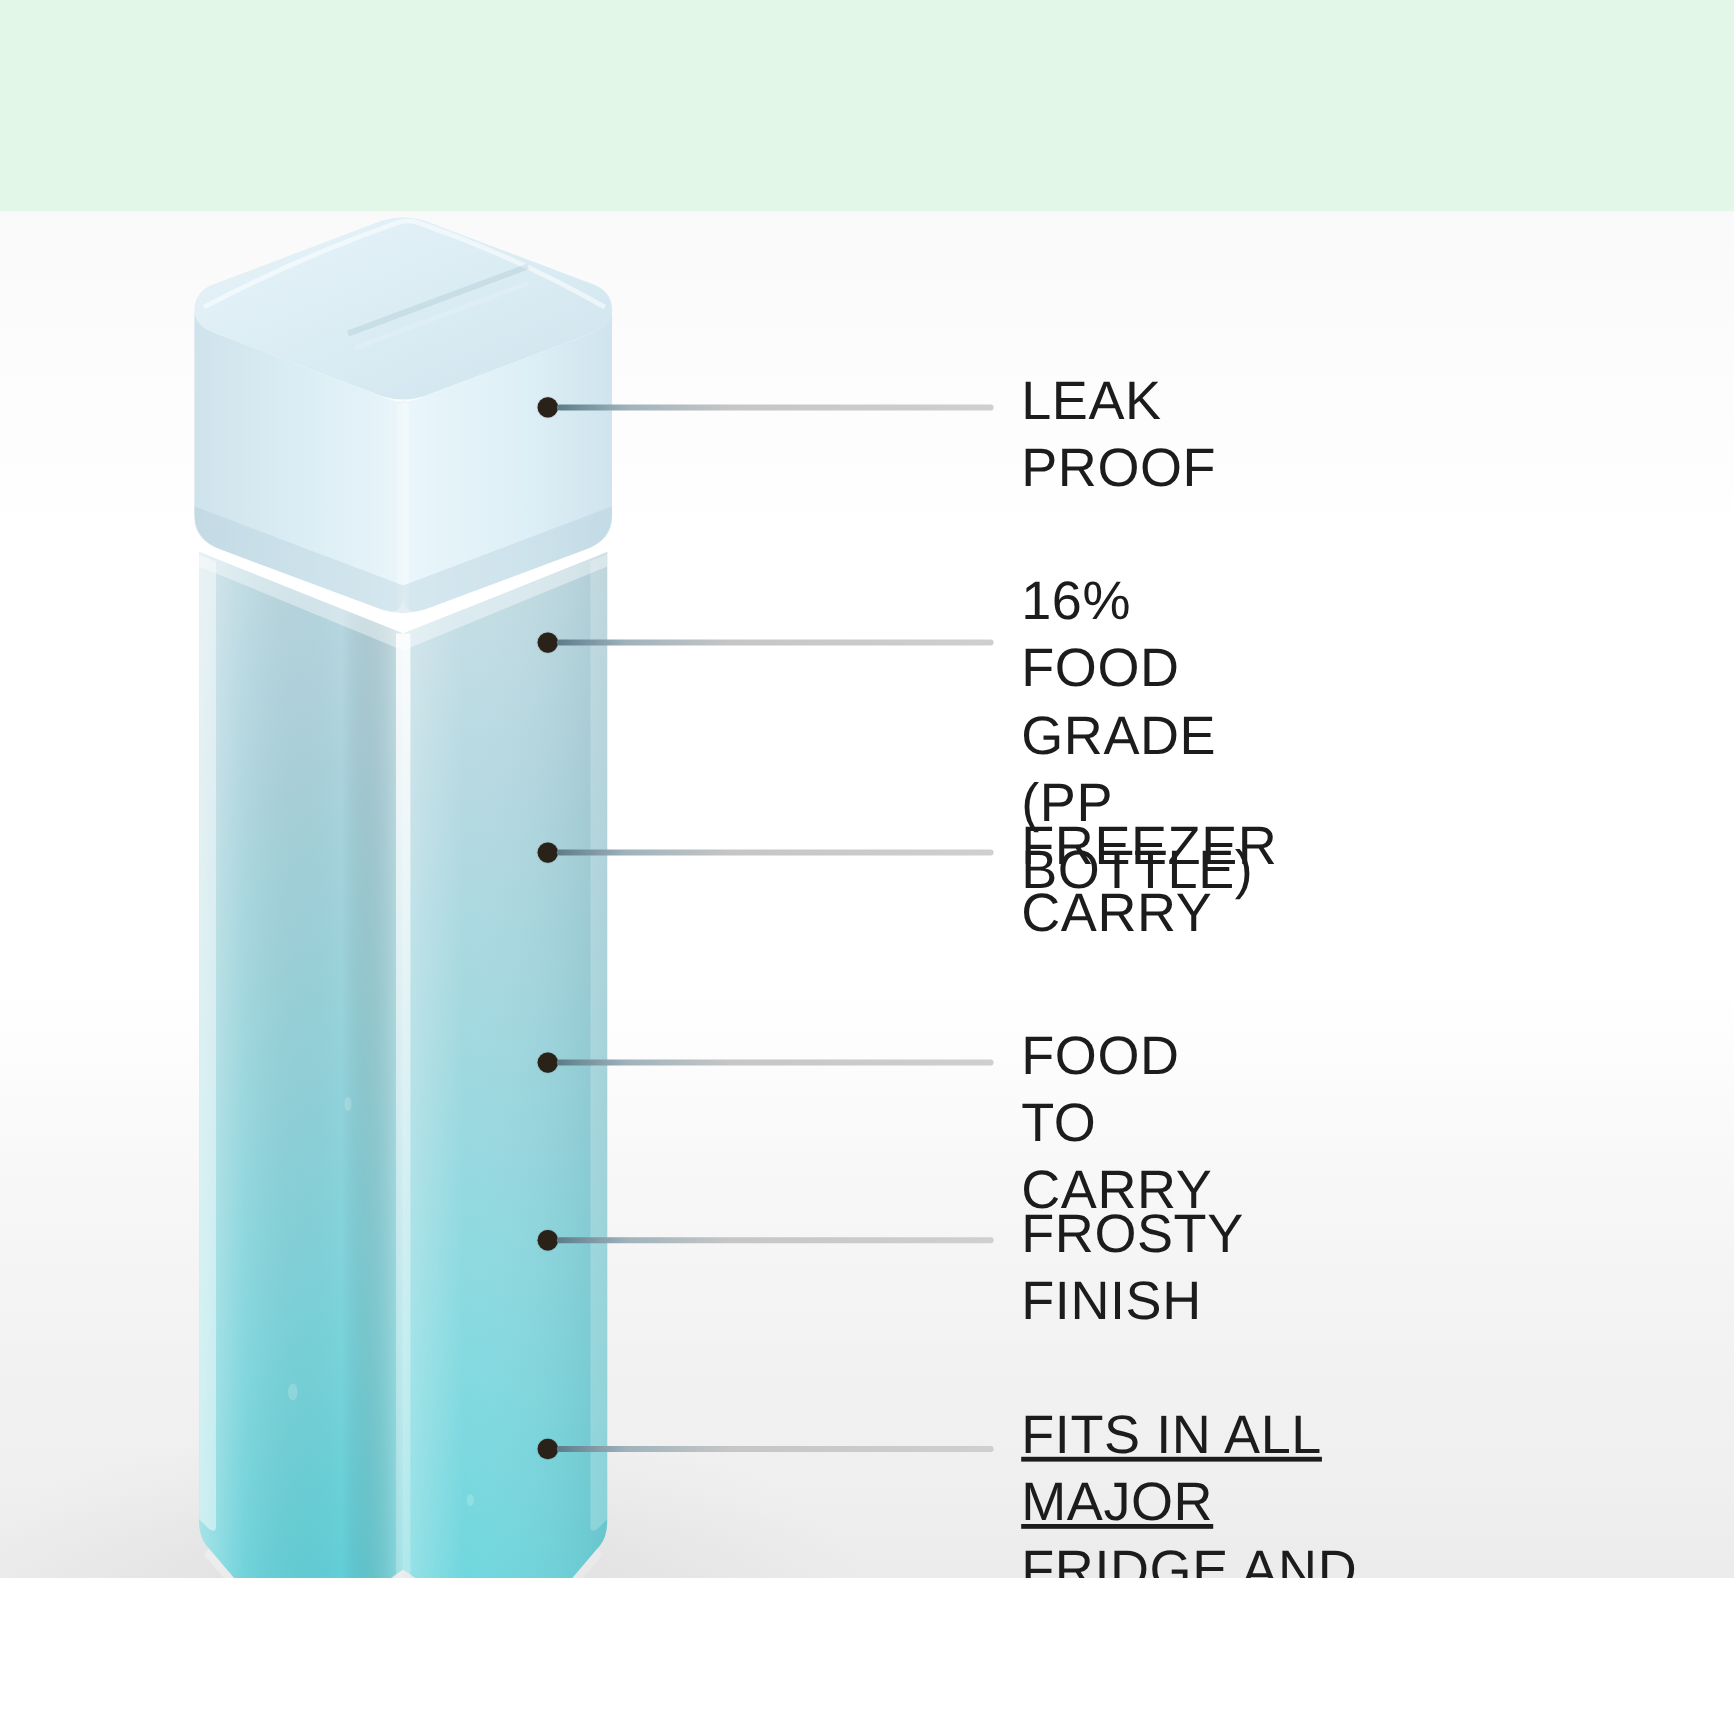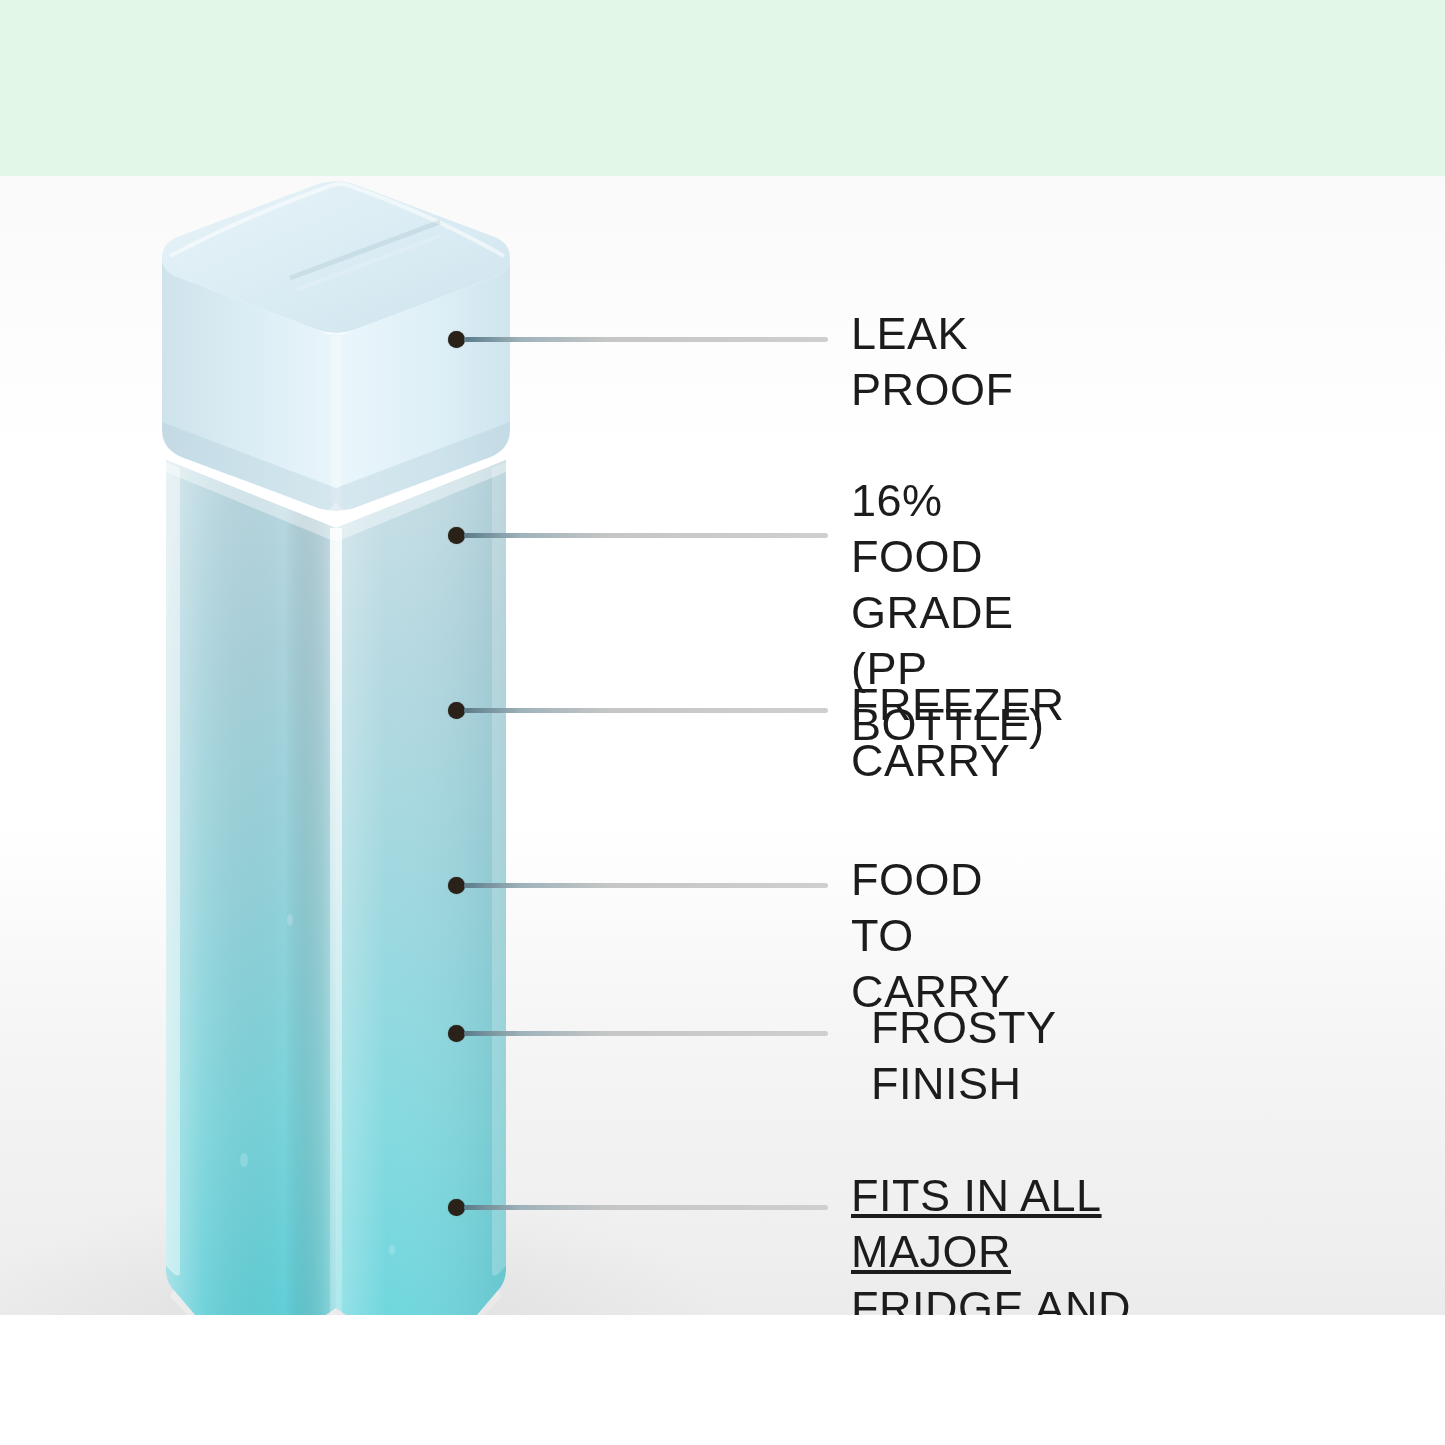--- a/index.html
+++ b/index.html
@@ -235,21 +235,21 @@
 
     <div class="callout">
       <span class="dot" style="left:448px;top:877px;"></span>
       <span class="leader" style="left:464px;top:883px;width:364px;"></span>
       <span class="calloutlabel" style="top:852px;">FOOD TO CARRY</span>
     </div>
 
     <div class="callout">
       <span class="dot" style="left:448px;top:1025px;"></span>
       <span class="leader" style="left:464px;top:1031px;width:364px;"></span>
-      <span class="calloutlabel" style="top:1000px;margin-left:20px;">FROSTY FINISH</span>
+      <span class="calloutlabel" style="top:1000px;">FROSTY FINISH</span>
     </div>
 
     <div class="callout">
       <span class="dot" style="left:448px;top:1199px;"></span>
       <span class="leader" style="left:464px;top:1205px;width:364px;"></span>
       <span class="calloutlabel" style="top:1168px;text-decoration:underline;">FITS IN ALL MAJOR
 FRIDGE AND CAR
 COMPARTMENTS</span>
     </div>
 

